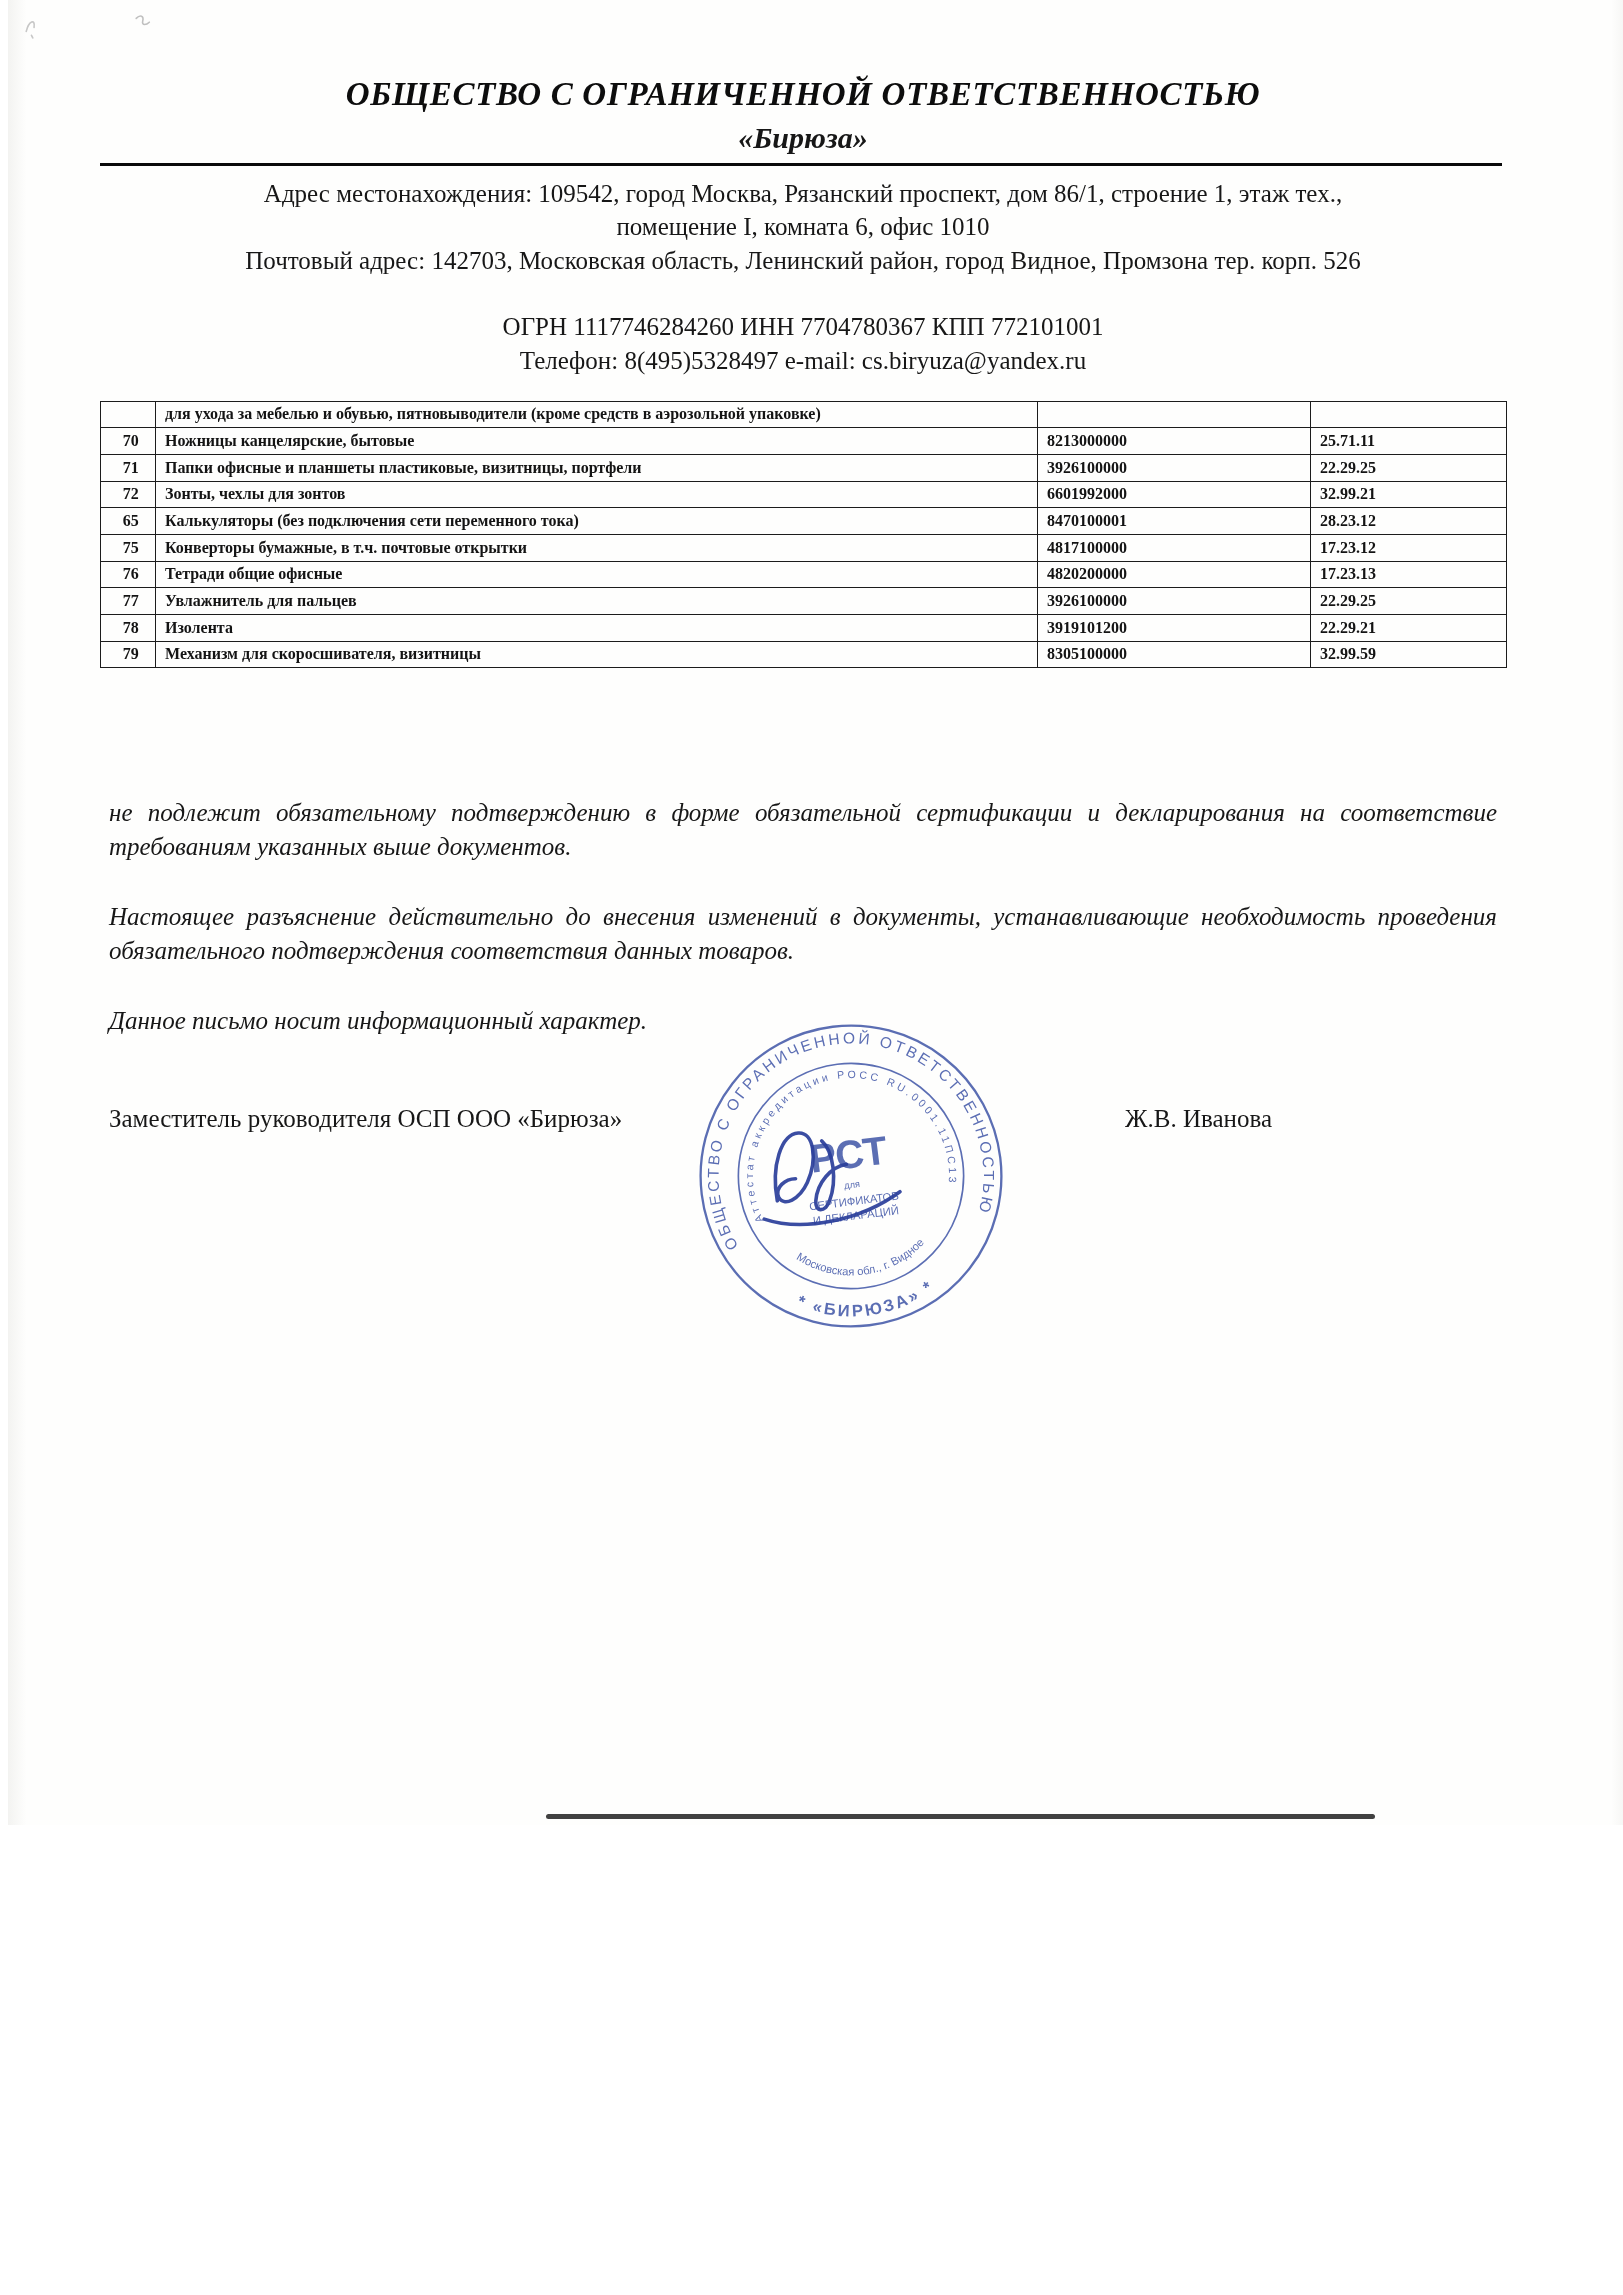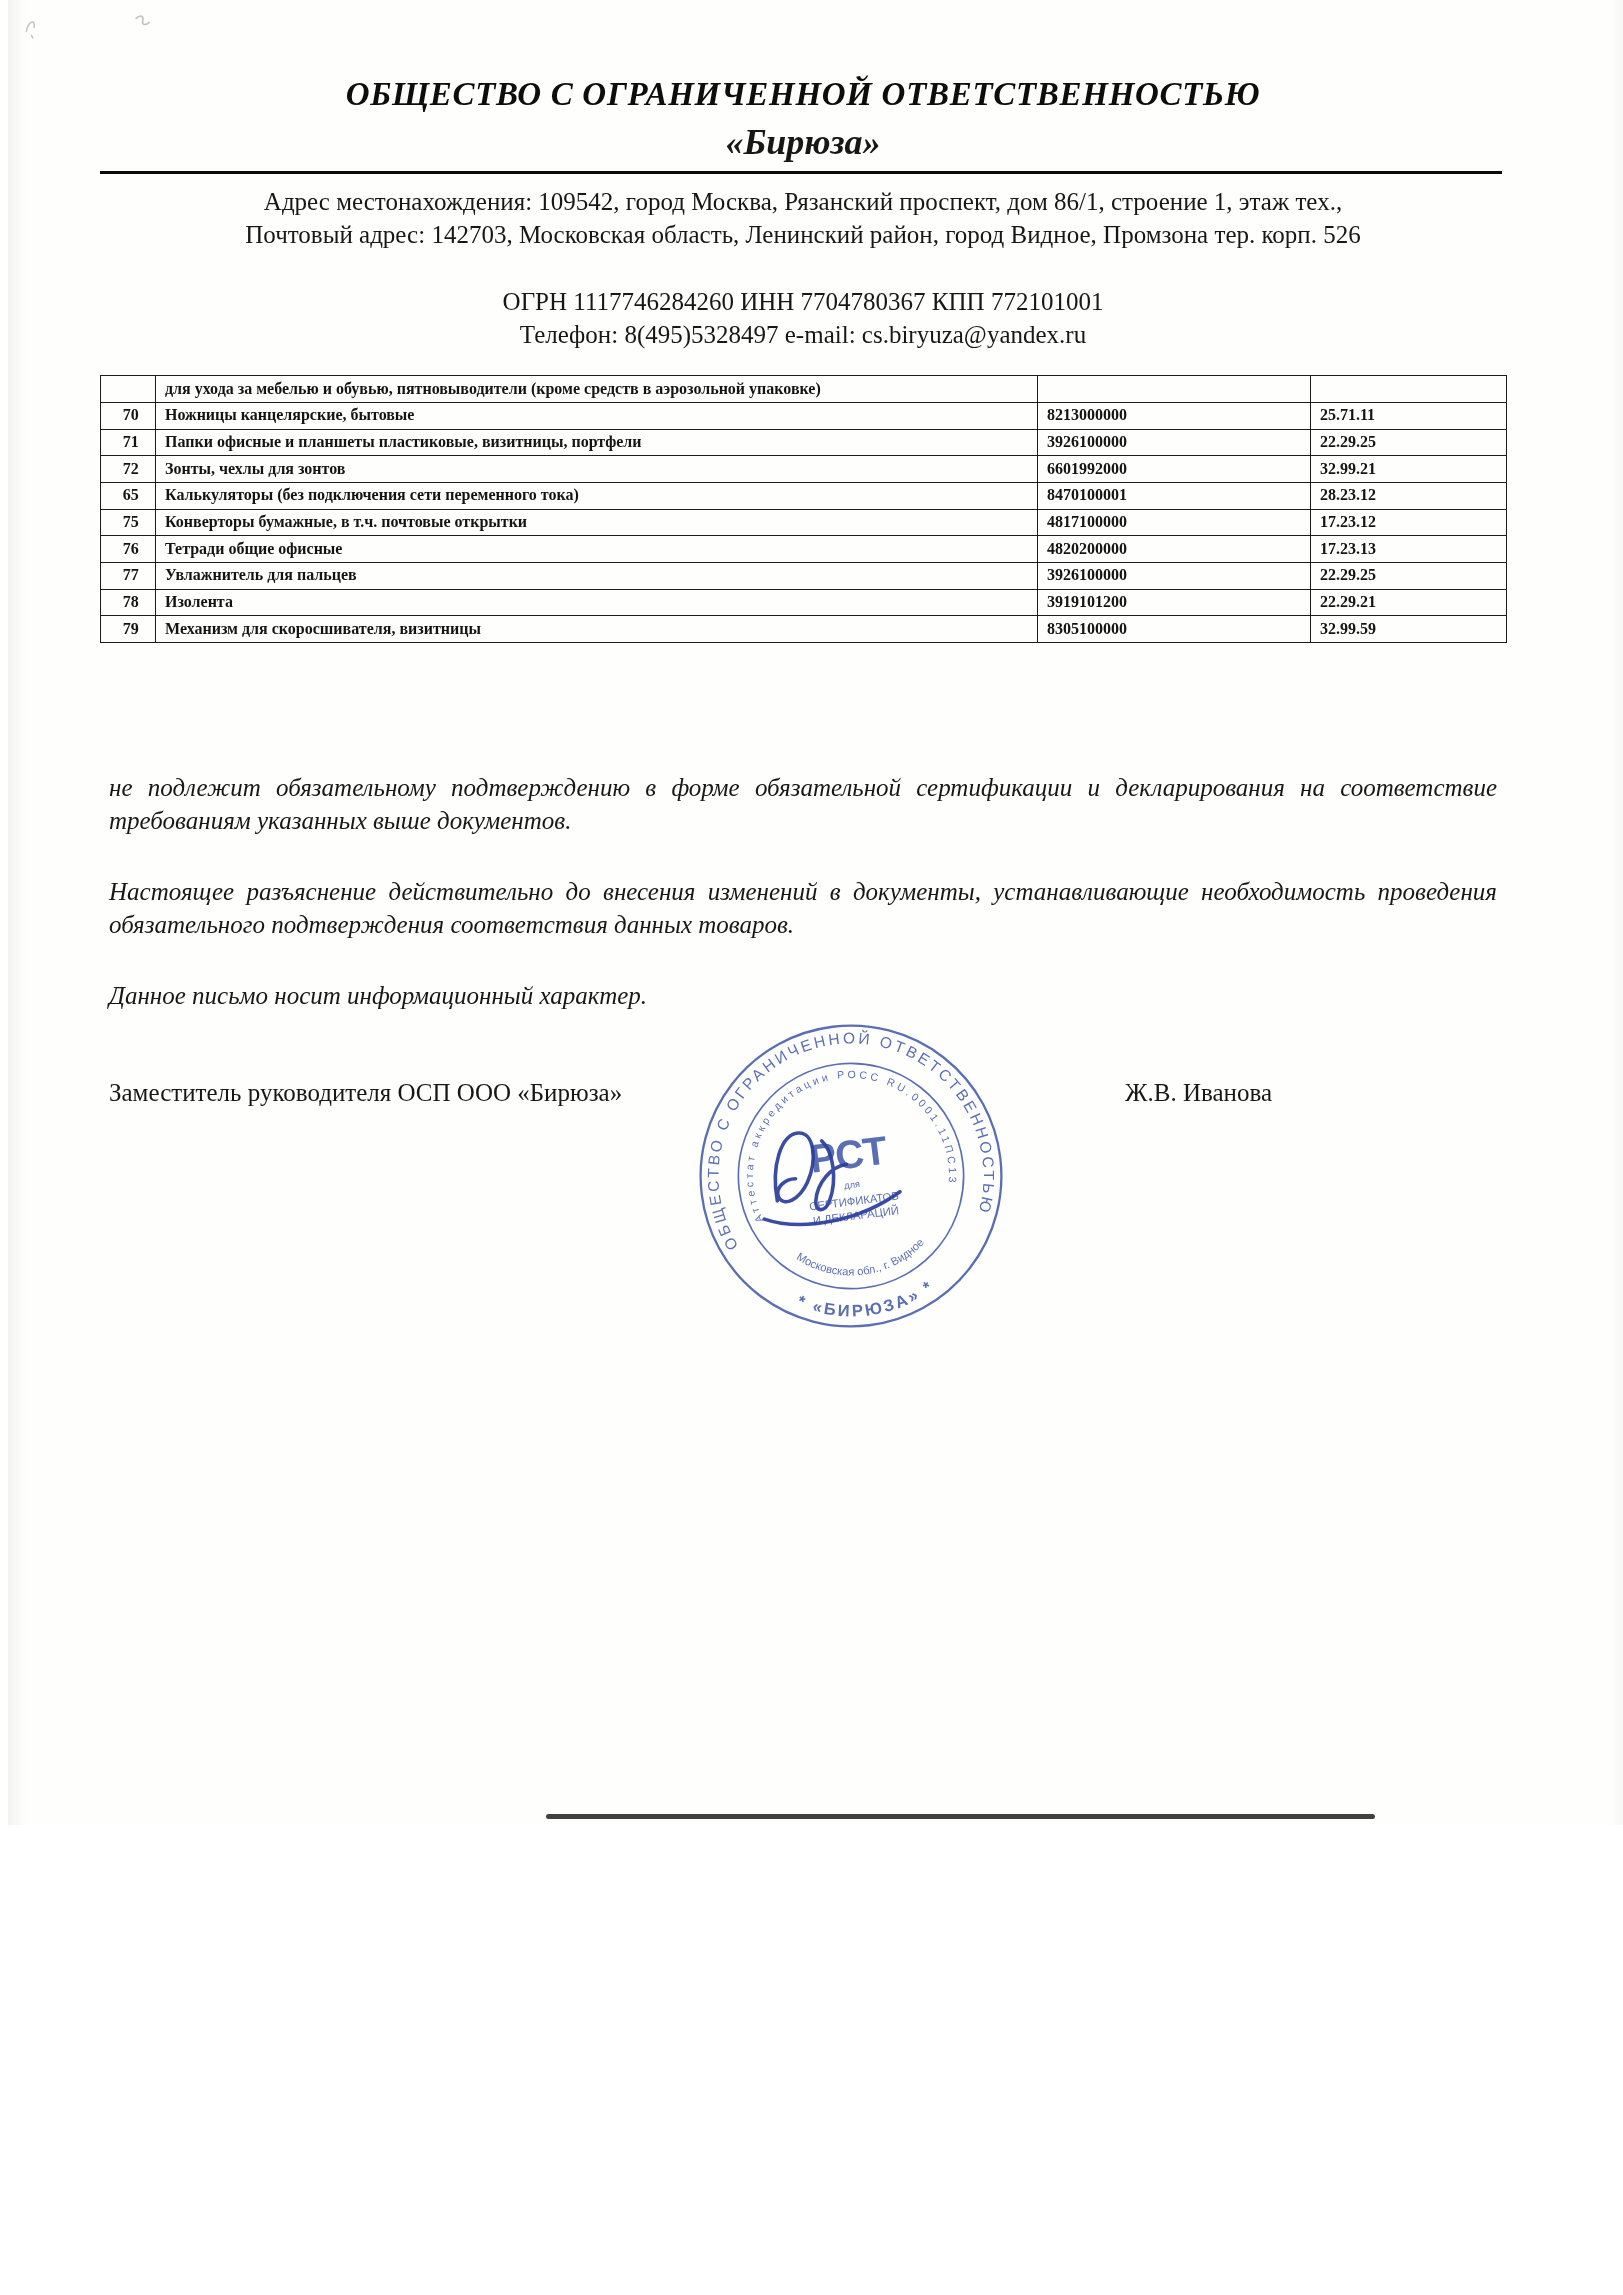--- a/index.html
+++ b/index.html
@@ -14,21 +14,21 @@
     overflow: hidden;
     margin-left: 8px;
   }
   .content { padding: 76px 134px 0 101px; }
 
   .org-type {
     font-size: 33px; font-weight: bold; font-style: italic;
     text-align: center; margin: 0; letter-spacing: 0.7px; color: #0d0d0d;
   }
   .org-name {
-    font-size: 36px; font-weight: bold; font-style: italic;
+    font-size: 30px; font-weight: bold; font-style: italic;
     text-align: center; margin: 7.9px 0 0;
   }
   .header-rule { height: 3.3px; background: #0a0a0a; margin: 7.9px -4.6px 0 -9.2px; }
 
   .hdr-line { font-size: 25px; line-height: 1.34; text-align: center; margin: 0; font-family: Liberation Serif, serif; }
   .hdr-line.first { margin-top: 10.5px; }
   .hdr-line.requisites { margin-top: 33px; }
 
   table.products {
     border-collapse: collapse; table-layout: fixed;
@@ -83,20 +83,21 @@
     <path d="M176 14 c6 -6 12 -4 10 4 c-2 8 6 6 10 2" stroke="#8f8f8f" stroke-width="2.5" fill="none" stroke-linecap="round"></path>
   </svg>
 
   <div class="content">
 
     <header>
       <h1 class="org-type">ОБЩЕСТВО С ОГРАНИЧЕННОЙ ОТВЕТСТВЕННОСТЬЮ</h1>
       <div class="org-name">«Бирюза»</div>
       <div class="header-rule"></div>
       <p class="hdr-line first">Адрес местонахождения: 109542, город Москва, Рязанский проспект, дом 86/1, строение 1, этаж тех.,</p>
+      <p class="hdr-line">помещение I, комната 6, офис 1010</p>
       <p class="hdr-line">Почтовый адрес: 142703, Московская область, Ленинский район, город Видное, Промзона тер. корп. 526</p>
       <p class="hdr-line requisites">ОГРН 1117746284260 ИНН 7704780367 КПП 772101001</p>
       <p class="hdr-line">Телефон: 8(495)5328497 e-mail: cs.biryuza@yandex.ru</p>
     </header>
 
     <table class="products">
       <colgroup>
         <col style="width:55px">
         <col style="width:882px">
         <col style="width:273px">

